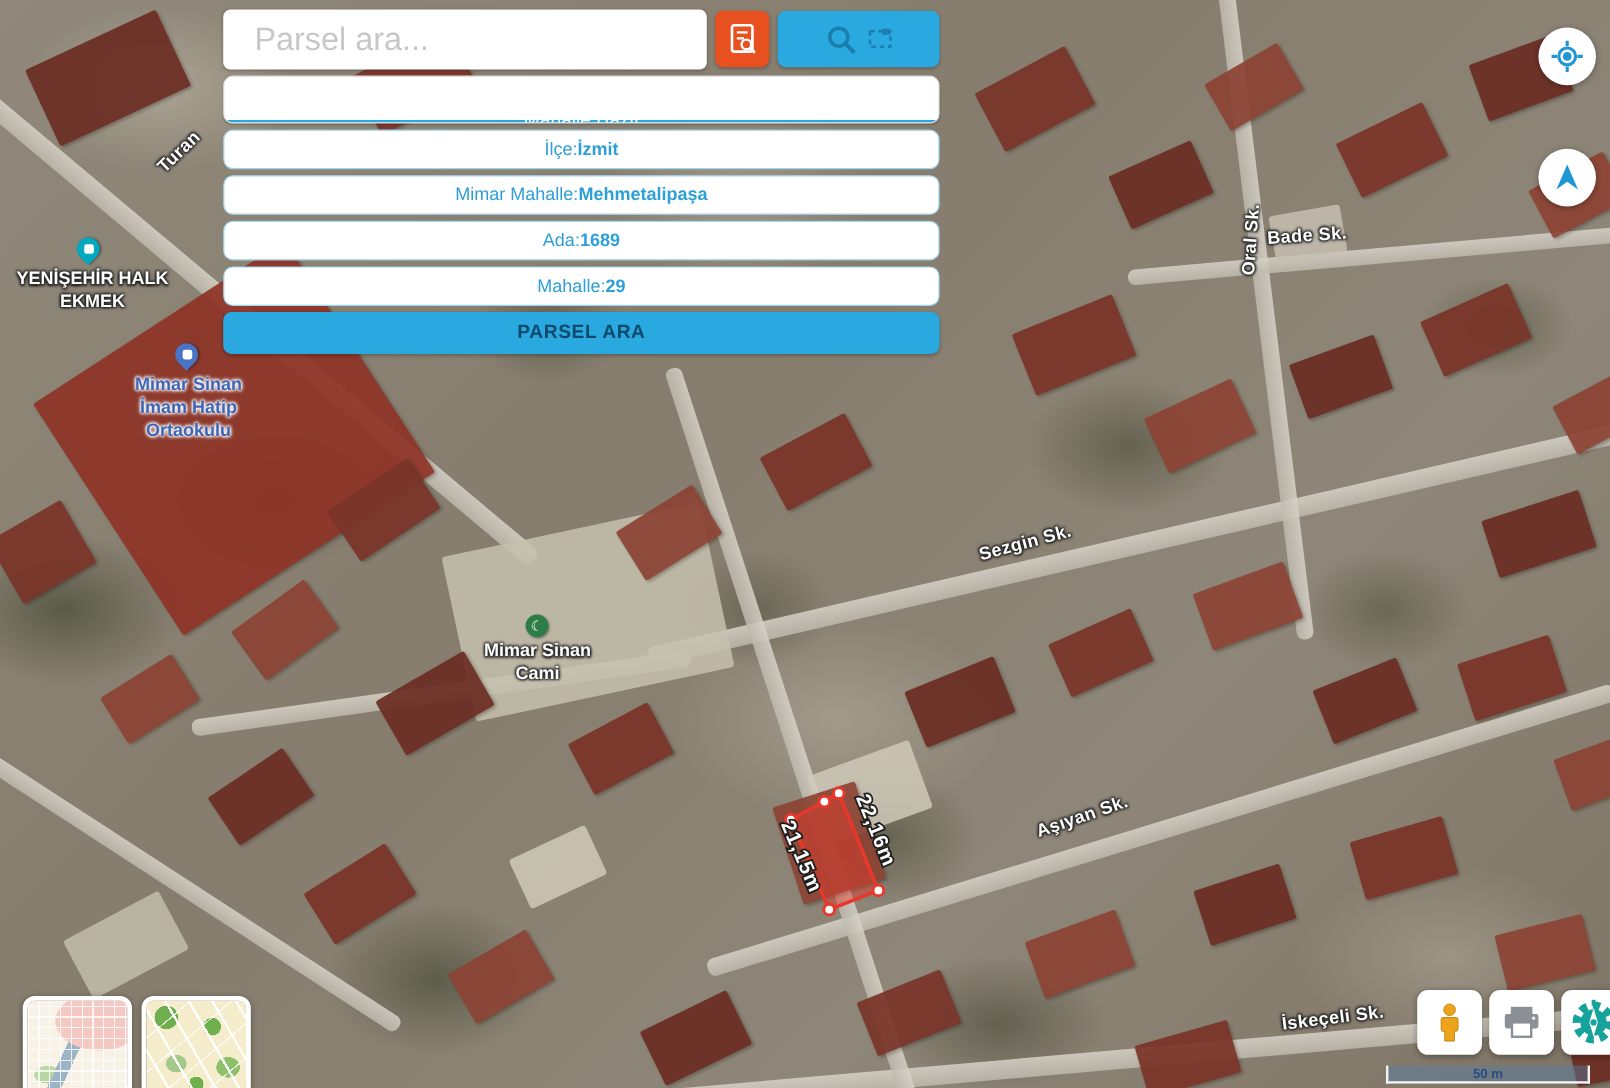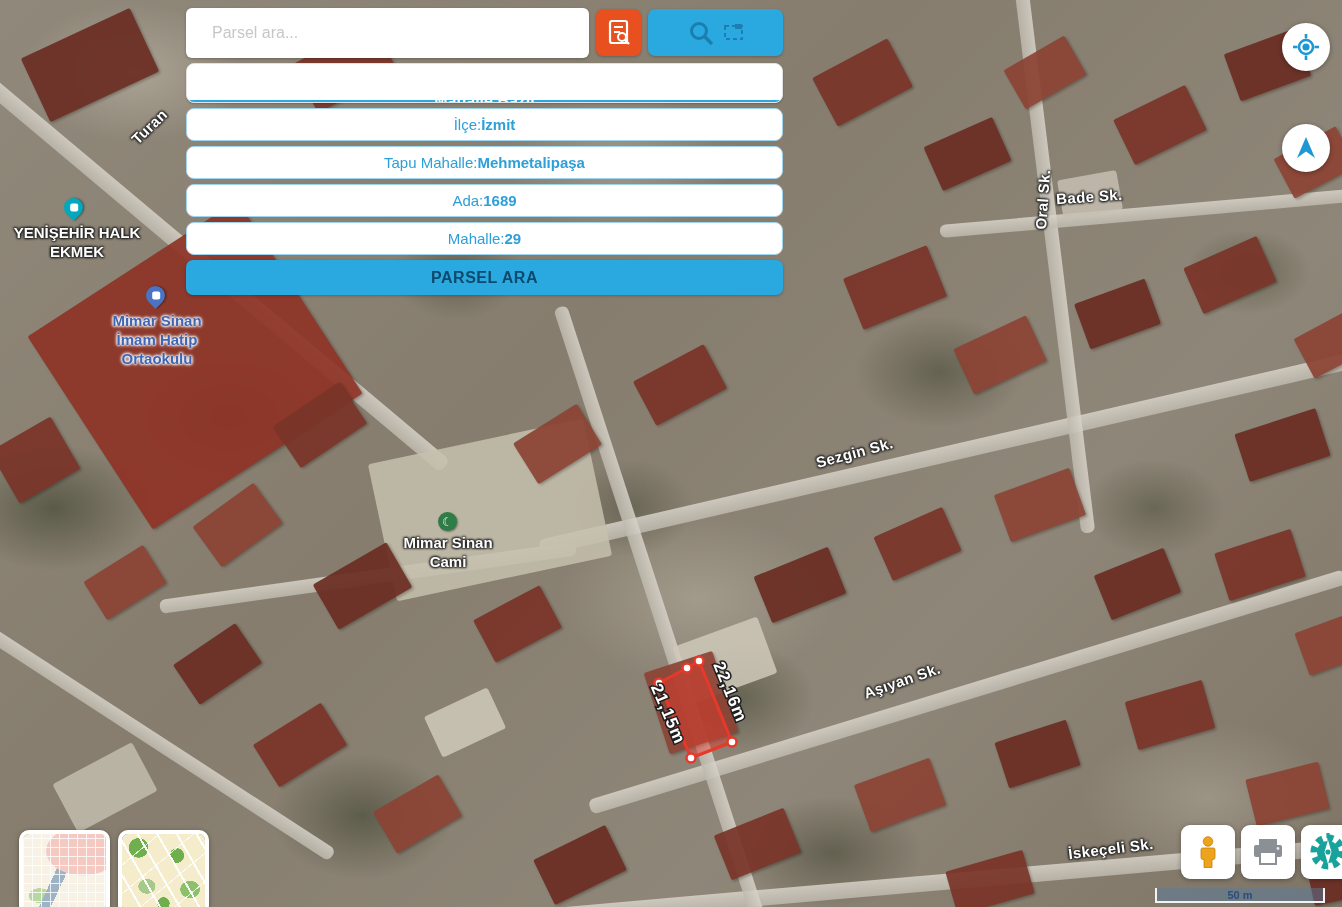--- a/index.html
+++ b/index.html
@@ -47,30 +47,30 @@
 
   
   .parcel-svg{position:absolute;inset:0;pointer-events:none;}
   .parcel-svg polygon{pointer-events:auto;}
   .mtext{font-size:17px;font-weight:700;fill:#fff;stroke:#1e1e1e;stroke-width:3px;paint-order:stroke;letter-spacing:1px;}
 
   
   .panel{position:absolute;left:186px;top:8px;width:597px;}
   .srow{display:flex;gap:7px;height:50px;}
   .sinput{flex:1;height:50px;border:none;border-radius:6px;background:#fff;box-shadow:0 1px 3px rgba(0,0,0,.25);
-    font-size:16px;color:#444;padding:0 16px 0 26px;outline:none;}
+    font-size:27px;color:#444;padding:0 16px 0 26px;outline:none;}
   .sinput::placeholder{color:#c7c7c7;}
   .btn-doc{width:45px;height:47px;margin-top:1px;border:none;border-radius:7px;background:#e8501f;cursor:pointer;
     display:flex;align-items:center;justify-content:center;box-shadow:0 1px 3px rgba(0,0,0,.25);}
   .btn-search{width:135px;height:47px;margin-top:1px;border:none;border-radius:7px;background:#29a9e0;cursor:pointer;
     display:flex;align-items:center;justify-content:center;gap:8px;box-shadow:0 1px 3px rgba(0,0,0,.25);}
   .tabs{display:flex;height:40px;margin-top:5px;background:#fff;border-radius:8px;overflow:hidden;
     border:1px solid #e2e2e2;box-shadow:0 1px 2px rgba(0,0,0,.2);}
   .tab{flex:1;display:flex;align-items:center;justify-content:center;font-size:16px;color:#2d9fd9;cursor:pointer;background:#fff;}
-  .tab.active{background:#29a9e0;color:#fff;border-radius:8px;font-weight:700;margin-top:36px;}
+  .tab.active{background:#29a9e0;color:#fff;border-radius:8px;font-weight:400;margin-top:36px;}
   .frow{height:33px;margin-top:5px;background:#fff;border:1px solid #9fd4ef;border-radius:8px;
     display:flex;align-items:center;justify-content:center;font-size:15px;color:#2d9fd9;cursor:pointer;}
   .frow b{font-weight:700;}
   .submit{width:100%;height:35px;margin-top:5px;border:none;border-radius:7px;background:#29a9e0;color:#0c4a6e;
     font-size:16px;font-weight:600;letter-spacing:.5px;cursor:pointer;box-shadow:0 1px 3px rgba(0,0,0,.25);}
 
   
   .circle-btn{position:absolute;left:1282px;width:48px;height:48px;border-radius:50%;background:#fff;
     box-shadow:0 1px 5px rgba(0,0,0,.35);display:flex;align-items:center;justify-content:center;cursor:pointer;border:none;}
 
@@ -232,21 +232,21 @@
 
     <div class="tabs">
       <div class="tab active">Mahalle Bazlı</div>
     </div>
 
     <div class="frow">
       <span>İlçe:</span>
         <b>İzmit</b>
     </div>
     <div class="frow">
-      <span>Tapu Mahalle:</span>
+      <span>Mimar Mahalle:</span>
         <b>Mehmetalipaşa</b>
     </div>
     <div class="frow">
       <span>Ada:</span>
         <b>1689</b>
     </div>
     <div class="frow">
       <span>Mahalle:</span>
         <b>29</b>
     </div>

